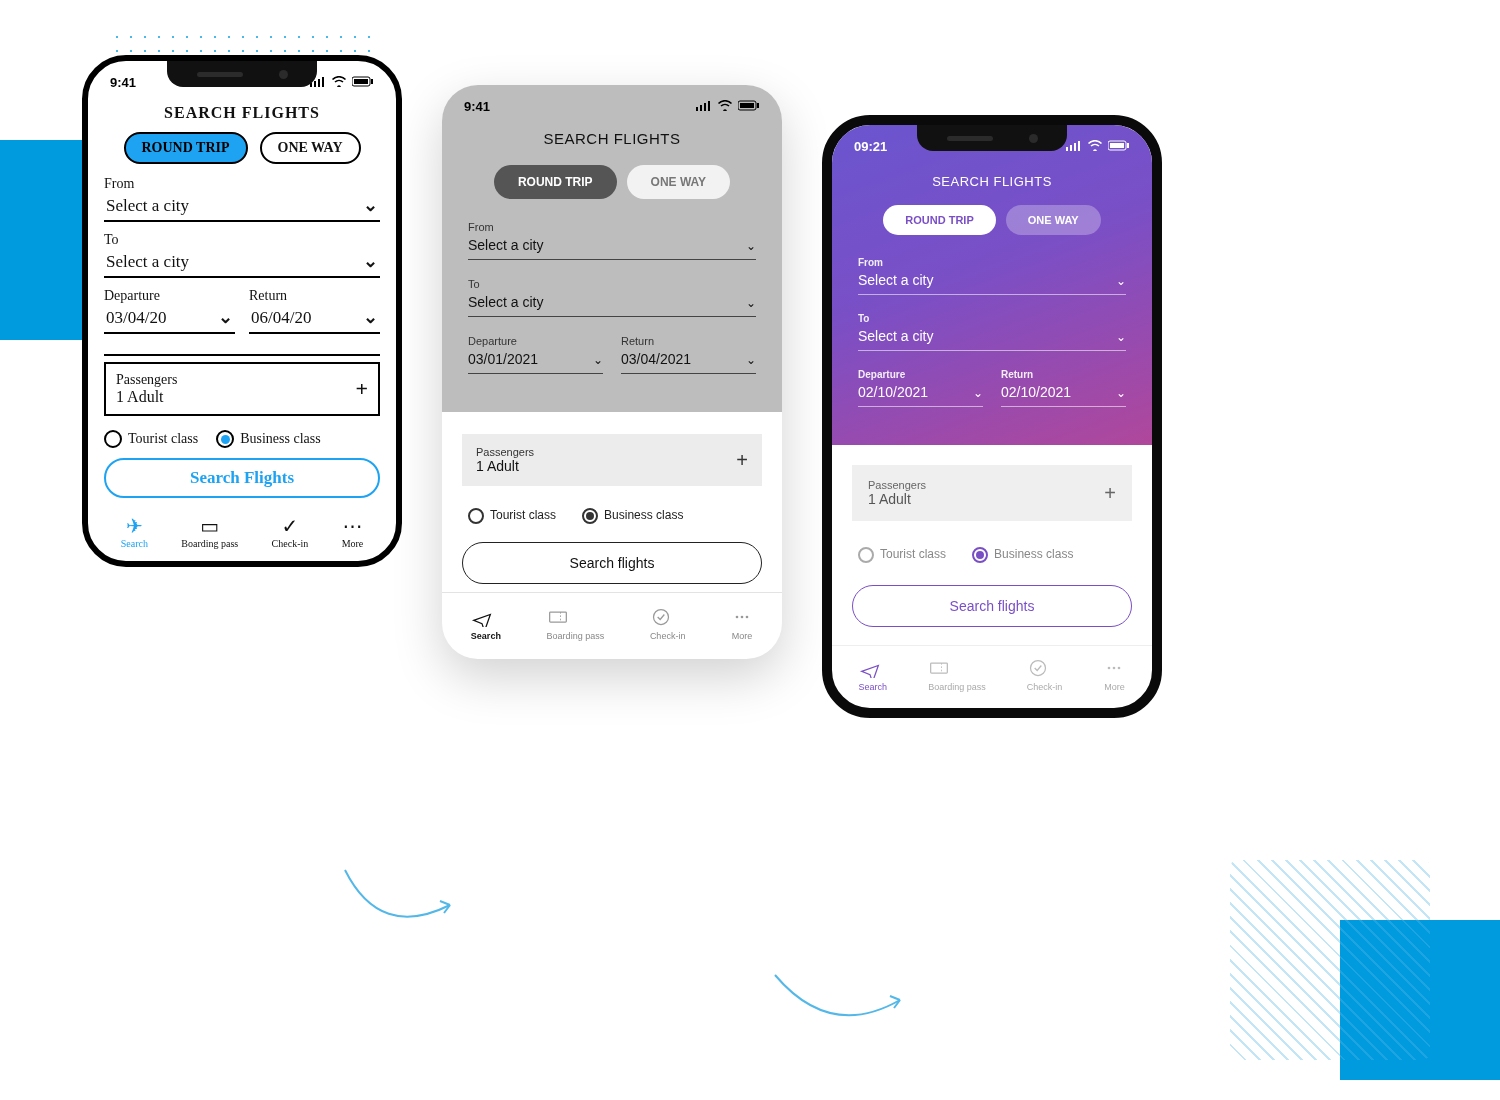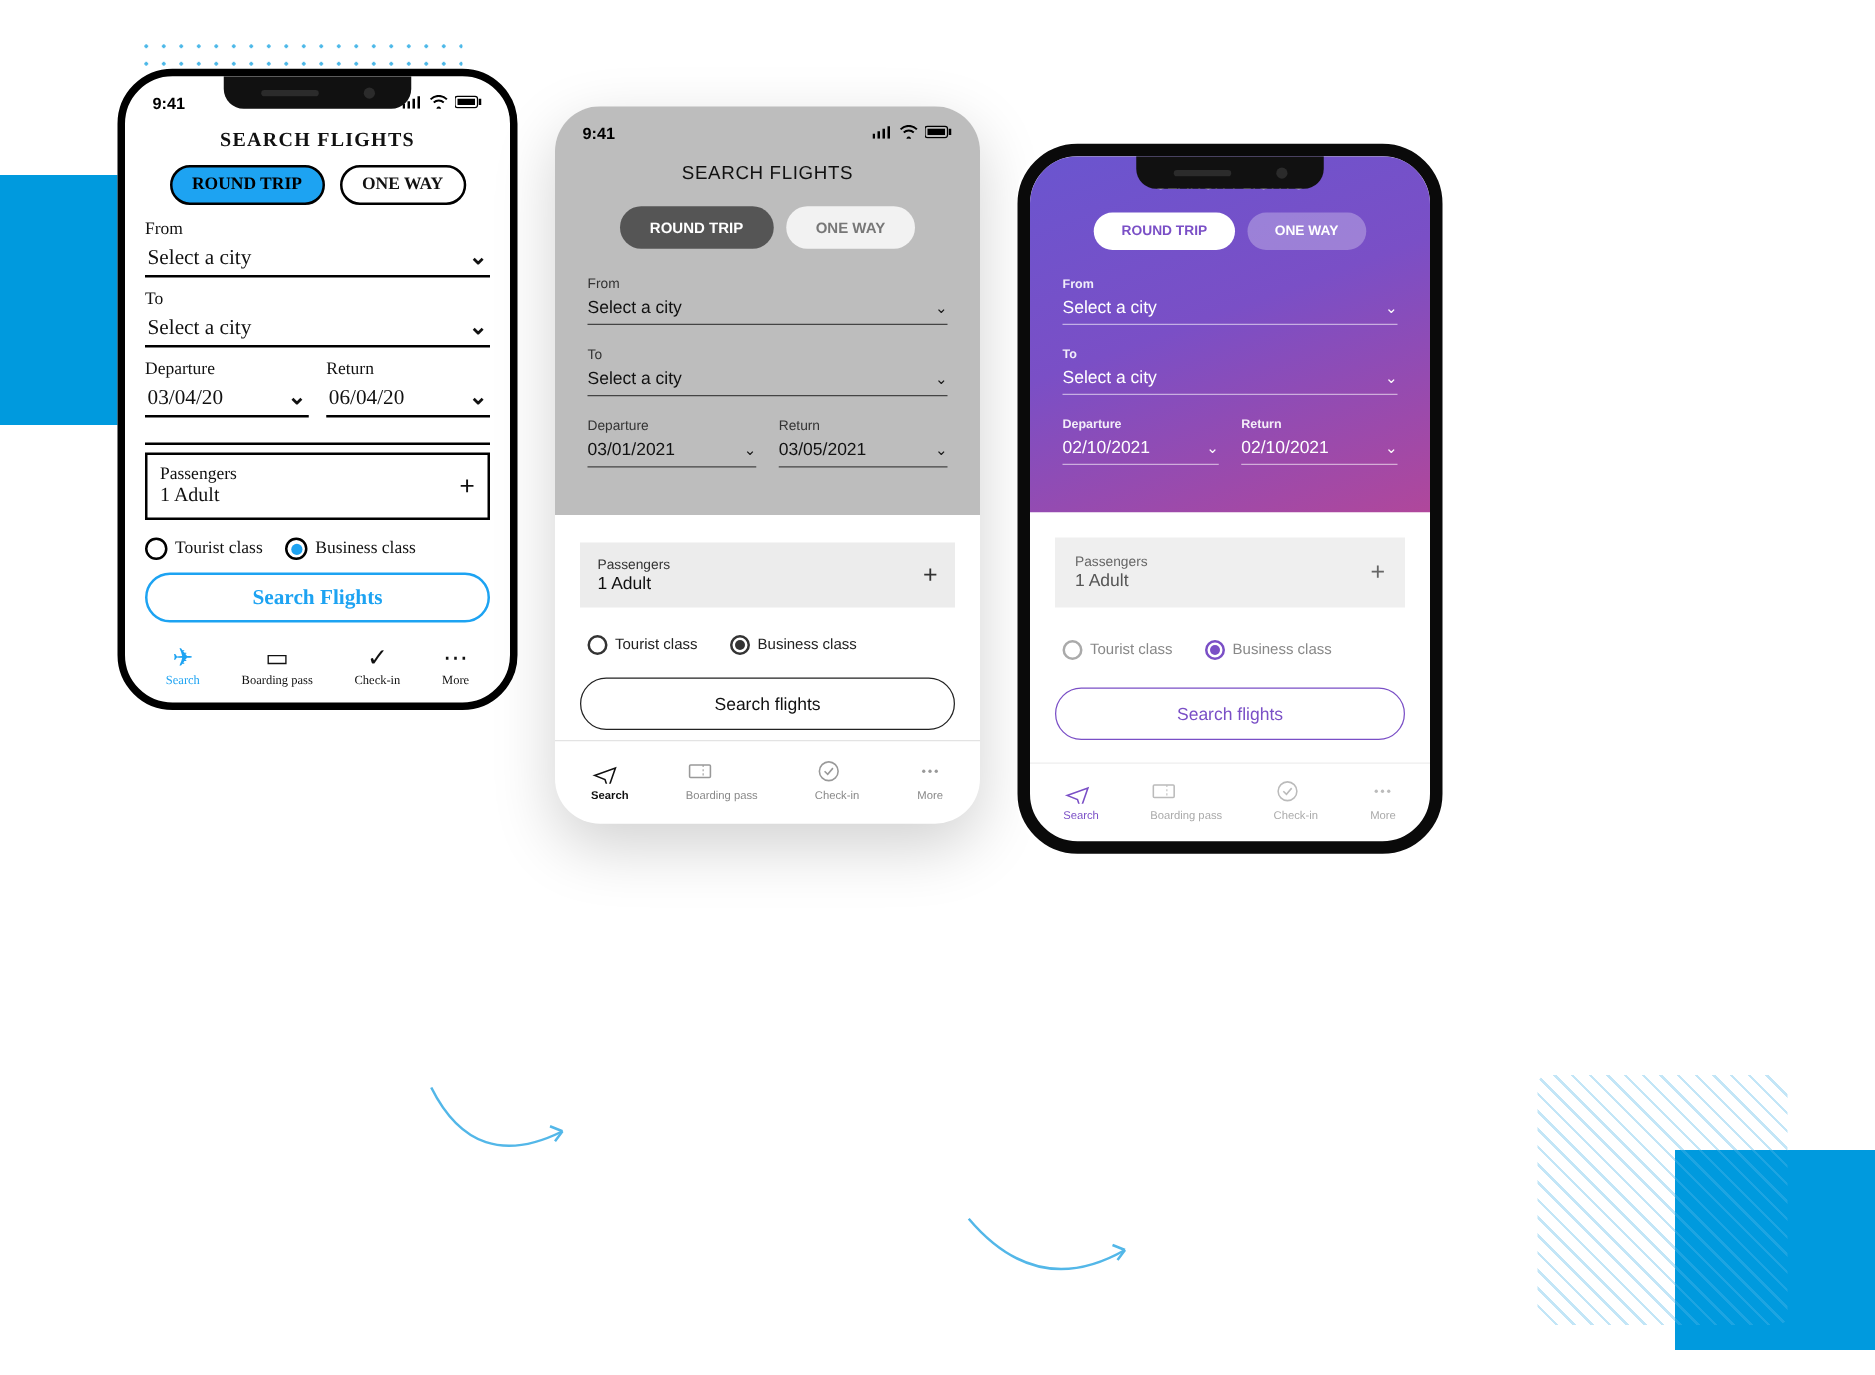--- a/index.html
+++ b/index.html
@@ -12,21 +12,21 @@
   .bg-square-tl { position:absolute; left:0; top:140px; width:120px; height:200px; background:#009ade; }
   .bg-square-br { position:absolute; right:0; bottom:20px; width:160px; height:160px; background:#009ade; }
   .bg-dots { position:absolute; left:110px; top:30px; width:260px; height:120px;
     background-image: radial-gradient(#009ade 1.5px, transparent 1.5px);
     background-size: 14px 14px; opacity:.7; }
   .bg-stripes { position:absolute; right:70px; bottom:40px; width:200px; height:200px;
     background: repeating-linear-gradient(45deg,#53b7e8 0 2px,transparent 2px 10px); opacity:.35; border-radius:8px; z-index:0; pointer-events:none;}
   .arrow1 { position:absolute; left:340px; top:860px; width:120px; height:70px; }
   .arrow2 { position:absolute; left:770px; top:960px; width:140px; height:70px; }
 
-  .stage { position:absolute; display:flex; gap:30px; left:94px; top:55px; z-index:2; }
+  .stage { position:absolute; display:flex; gap:40px; left:82px; top:55px; z-index:2; }
 
   
   .phone { width:330px; border-radius:40px; background:#fff; position:relative; }
   .device { border:8px solid #111; border-radius:44px; overflow:hidden; background:#fff; position:relative; }
   .notch { position:absolute; top:0; left:50%; transform:translateX(-50%);
     width:150px; height:26px; background:#111; border-radius:0 0 16px 16px; z-index:5; display:flex; align-items:center; justify-content:center; gap:36px;}
   .notch .speaker { width:46px; height:5px; background:#2b2b2b; border-radius:3px; }
   .notch .cam { width:9px; height:9px; background:#2b2b2b; border-radius:50%; }
   .statusbar { display:flex; justify-content:space-between; align-items:center;
     padding:14px 22px 6px; font-size:13px; font-weight:600; }
@@ -273,21 +273,21 @@
           <div class="c">
             <div class="lbl2">Departure</div>
             <div class="fld2">
                   <span>03/01/2021</span>
                   <span class="chev2">⌄</span>
                 </div>
           </div>
           <div class="c">
             <div class="lbl2">Return</div>
             <div class="fld2">
-                  <span>03/05/2021</span>
+                  <span>03/04/2021</span>
                   <span class="chev2">⌄</span>
                 </div>
           </div>
         </div>
       </div>
     </div>
     <div class="lower">
       <div class="pbox">
         <div>
           <div class="k">Passengers</div>
@@ -322,20 +322,39 @@
   </div>
 </div>
 
 <div class="phone hifi">
   <div class="device">
     <div class="notch">
           <span class="speaker"></span>
           <span class="cam"></span>
         </div>
     <div class="upper3">
+      <div class="statusbar">
+        <span>09:21</span>
+        <span class="status-icons">
+          <span><svg width="16" height="11" fill="#fff">
+                  <rect x="0" y="7" width="2" height="4"></rect>
+                  <rect x="4" y="5" width="2" height="6"></rect>
+                  <rect x="8" y="3" width="2" height="8"></rect>
+                  <rect x="12" y="1" width="2" height="10"></rect>
+                </svg></span>
+          <span><svg width="16" height="11" viewBox="0 0 16 11">
+                  <path d="M8 10 a1 1 0 1 0 .001 0 M4 6 a6 6 0 0 1 8 0 M1.5 3.5 a9 9 0 0 1 13 0" fill="none" stroke="#fff" stroke-width="1.6"></path>
+                </svg></span>
+          <span><svg width="22" height="11">
+                  <rect x="0" y="1" width="18" height="9" rx="2" fill="none" stroke="#fff"></rect>
+                  <rect x="2" y="3" width="14" height="5" fill="#fff"></rect>
+                  <rect x="19" y="3" width="2" height="5" fill="#fff"></rect>
+                </svg></span>
+        </span>
+      </div>
       <div class="title3">SEARCH FLIGHTS</div>
       <div class="pills3">
         <div class="pill3 active">ROUND TRIP</div>
         <div class="pill3 inactive">ONE WAY</div>
       </div>
       <div class="pad3">
         <div class="lbl3">From</div>
         <div class="fld3">
               <span>Select a city</span>
               <span class="chev2">⌄</span>

